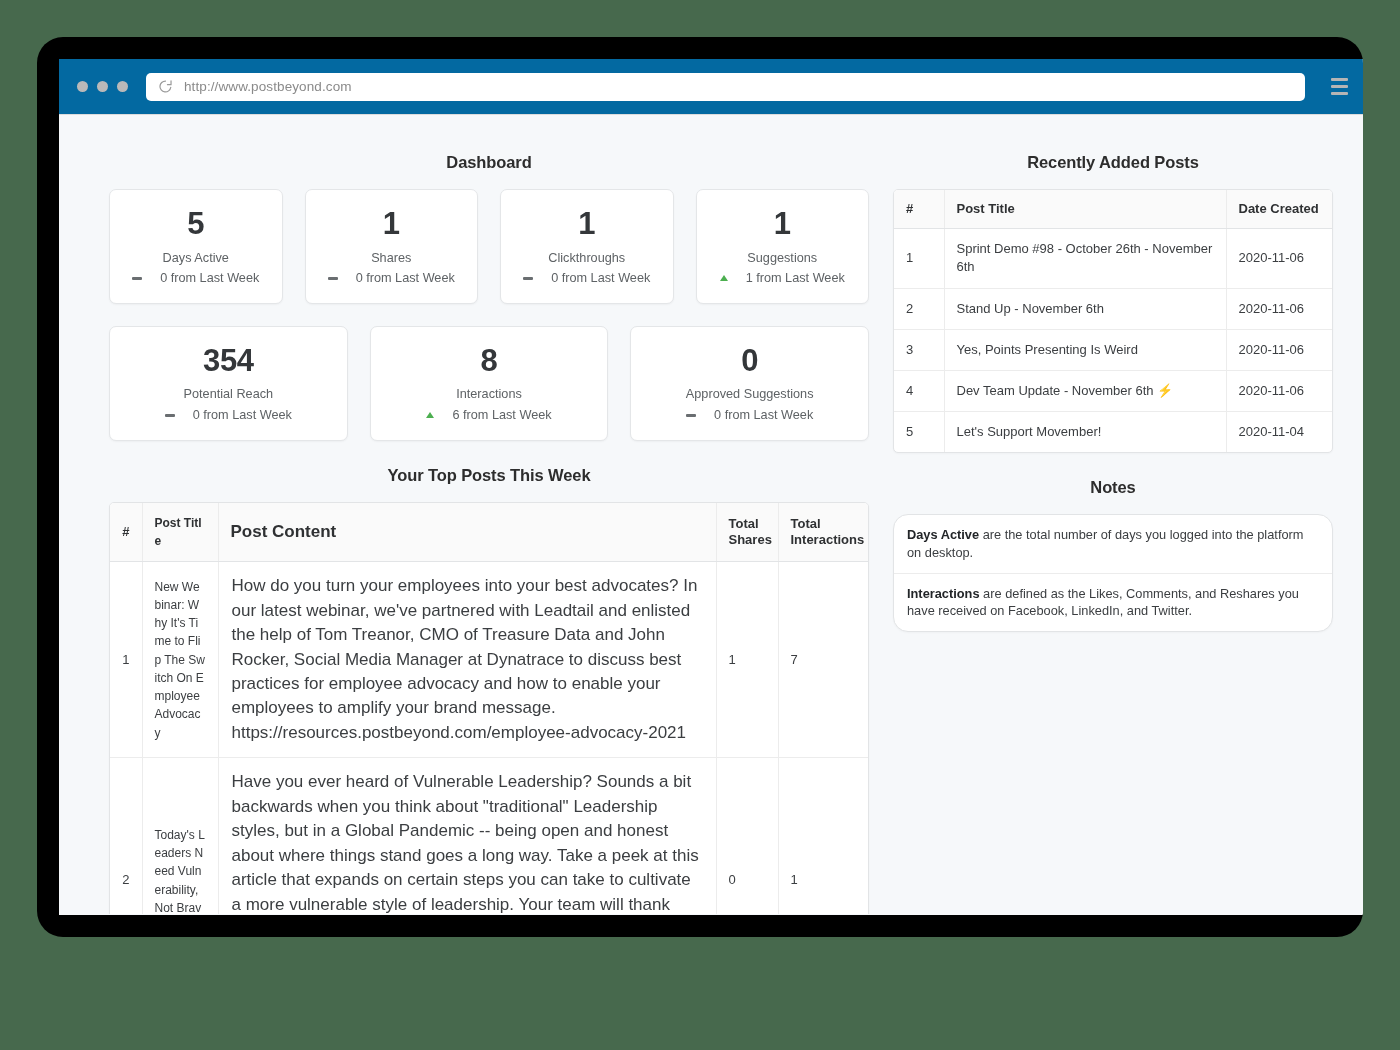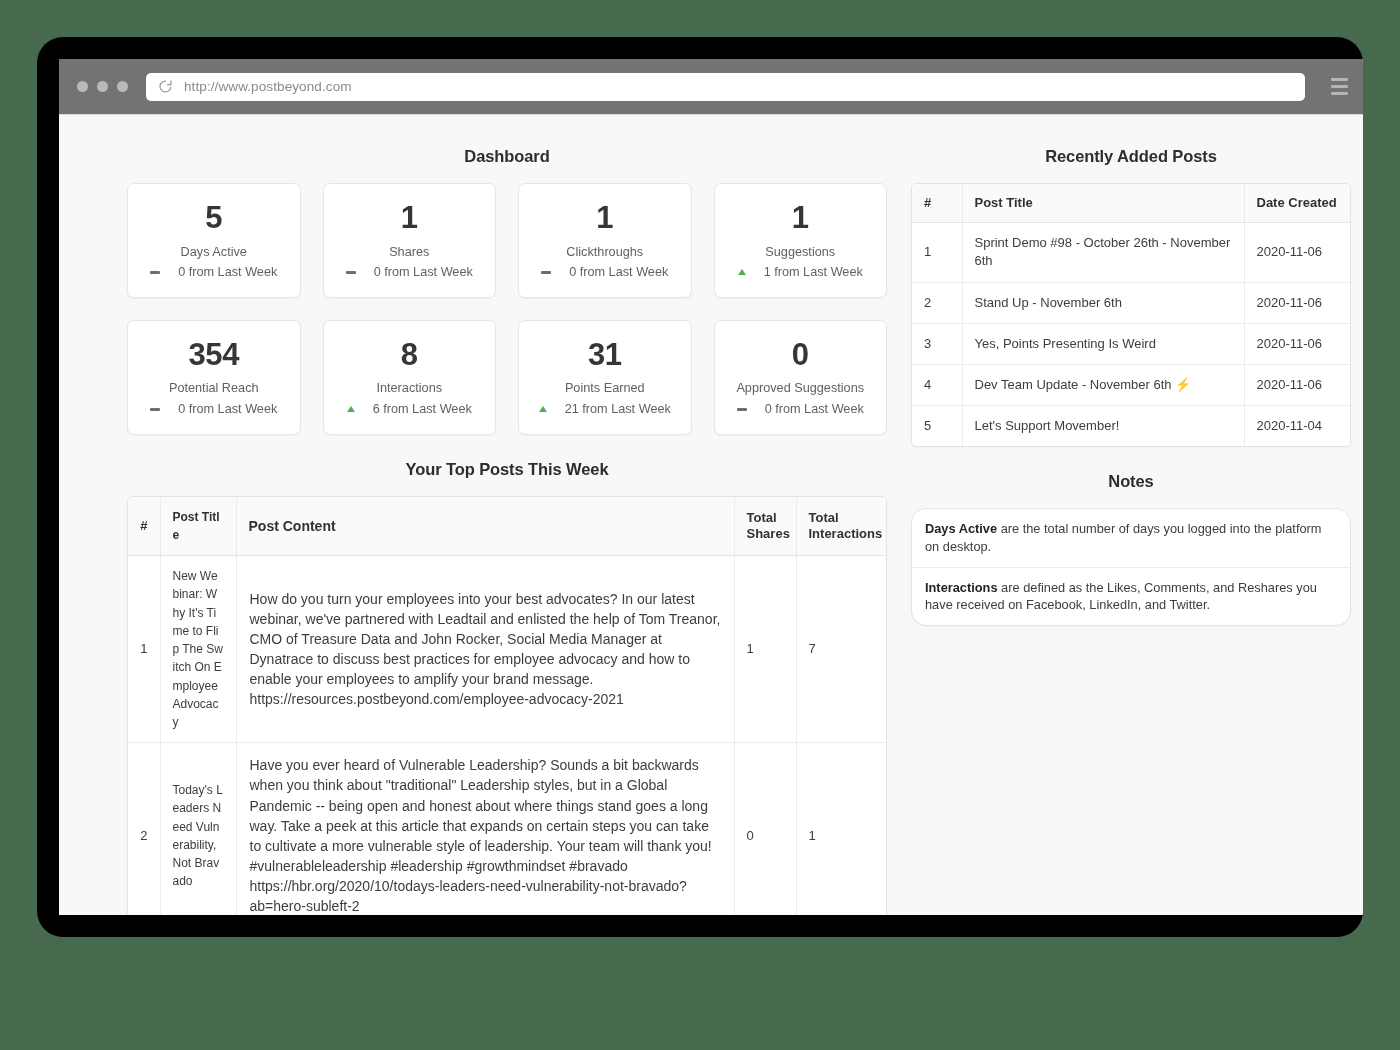--- a/index.html
+++ b/index.html
@@ -33,21 +33,21 @@
     width: 1304px;
     height: 856px;
     background: #f6f8fa;
     overflow: hidden;
     position: relative;
   }
 
   
   .chrome {
     height: 56px;
-    background: #737373;
+    background: #0369a1;
     display: flex;
     align-items: center;
     padding: 0 0 0 18px;
     position: relative;
     border-bottom: 1px solid #dcdcdc;
   }
 
   .traffic-lights {
     display: flex;
     gap: 9px;
@@ -106,23 +106,22 @@
     background: #b5b5b5;
     border-radius: 1px;
   }
 
   
   .page {
     position: relative;
     width: 100%;
     height: 799px;
     background: #f6f8fa;
-    padding: 4px;
-    overflow: hidden;
-    margin-left: 24px;
+    padding: 10px;
+    overflow: hidden;
   }
 
   .page-grid {
     display: flex;
     padding: 28px 32px 0 40px;
     gap: 24px;
     align-items: flex-start;
   }
 
   .col-left { width: 760px; flex: 0 0 760px; }
@@ -231,21 +230,21 @@
   tbody tr:last-child td { border-bottom: none; }
 
   
   .rap-c0 { width: 50px; }
   .rap-c1 { width: 282px; }
   .rap-c2 { width: 106px; }
 
   
   .tp-c0 { width: 32px; text-align: center; }
   .tp-c1 { width: 76px; word-break: break-all; font-size: 12px; line-height: 1.52; }
-  .tp-c2 { width: auto; font-size: 14px; line-height: 1.44; word-break: break-word; }
+  .tp-c2 { width: auto; font-size: 17px; line-height: 1.44; word-break: break-word; }
   .tp-c3 { width: 62px; }
   .tp-c4 { width: 90px; }
 
   .tp-content-cell { padding: 12px 13px; }
 
   
   .notes-card {
     background: #ffffff;
     border: 1px solid #e2e4e6;
     border-radius: 15px;
@@ -342,28 +341,20 @@
                 <span class="flat-dash"></span>
                 <span>0 from Last Week</span>
               </div>
             </div>
             <div class="stat-card">
               <div class="stat-value">8</div>
               <div class="stat-label">Interactions</div>
               <div class="stat-delta">
                 <span class="tri-up"></span>
                 <span>6 from Last Week</span>
-              </div>
-            </div>
-            <div class="stat-card">
-              <div class="stat-value">31</div>
-              <div class="stat-label">Points Earned</div>
-              <div class="stat-delta">
-                <span class="tri-up"></span>
-                <span>21 from Last Week</span>
               </div>
             </div>
             <div class="stat-card">
               <div class="stat-value">0</div>
               <div class="stat-label">Approved Suggestions</div>
               <div class="stat-delta">
                 <span class="flat-dash"></span>
                 <span>0 from Last Week</span>
               </div>
             </div>

